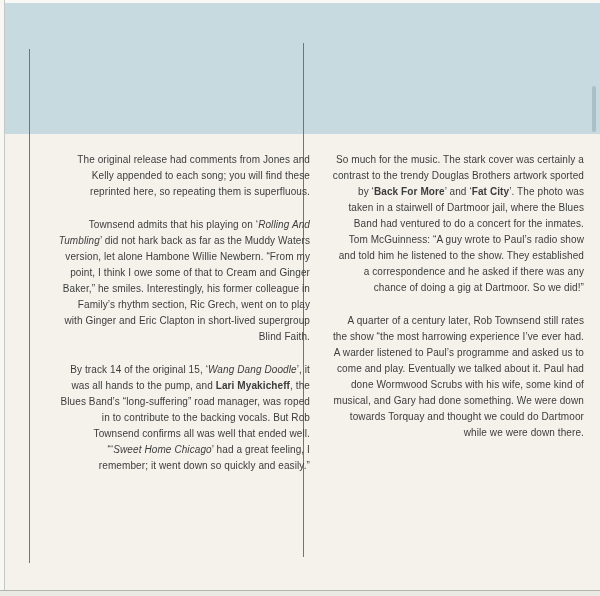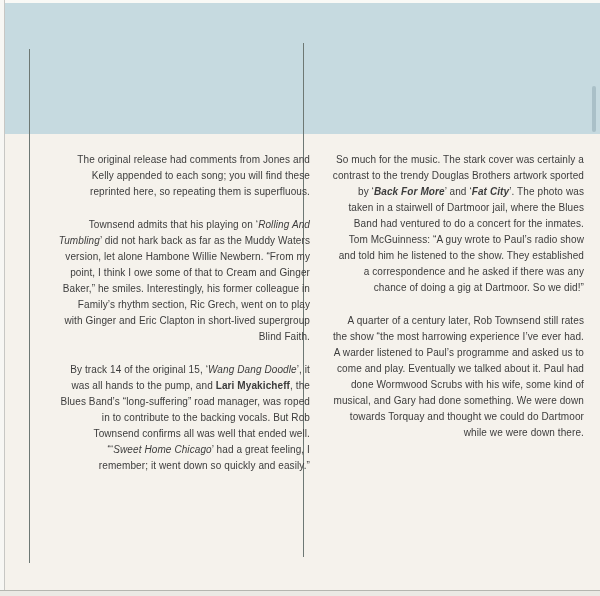--- a/index.html
+++ b/index.html
@@ -28,21 +28,21 @@
     font-size: 10px; line-height: 16px; letter-spacing: 0.1px;
     text-align: right;
     margin-left: 19px;
   }
   .col-left  { left: 38px;  width: 253px; }
   .col-right { left: 313px; width: 252px; }
   .para { margin: 0 0 17px 0; }
   .run-regular { }
   .run-italic { font-style: italic; }
   .run-bold { font-weight: bold; }
-  .run-bold-italic { font-weight: bold; font-style: italic; }
+  .run-bold-italic { font-weight: bold; }
   .edge-top {
     position: absolute; left: 0; top: 0; width: 600px; height: 3px;
     background: #f9f9f6;
   }
   .edge-left {
     position: absolute; left: 0; top: 0; width: 5px; height: 596px;
     background: #f7f7f4;
     box-shadow: inset -1px 0 0 rgba(110,110,105,0.35);
   }
   .edge-bottom {

